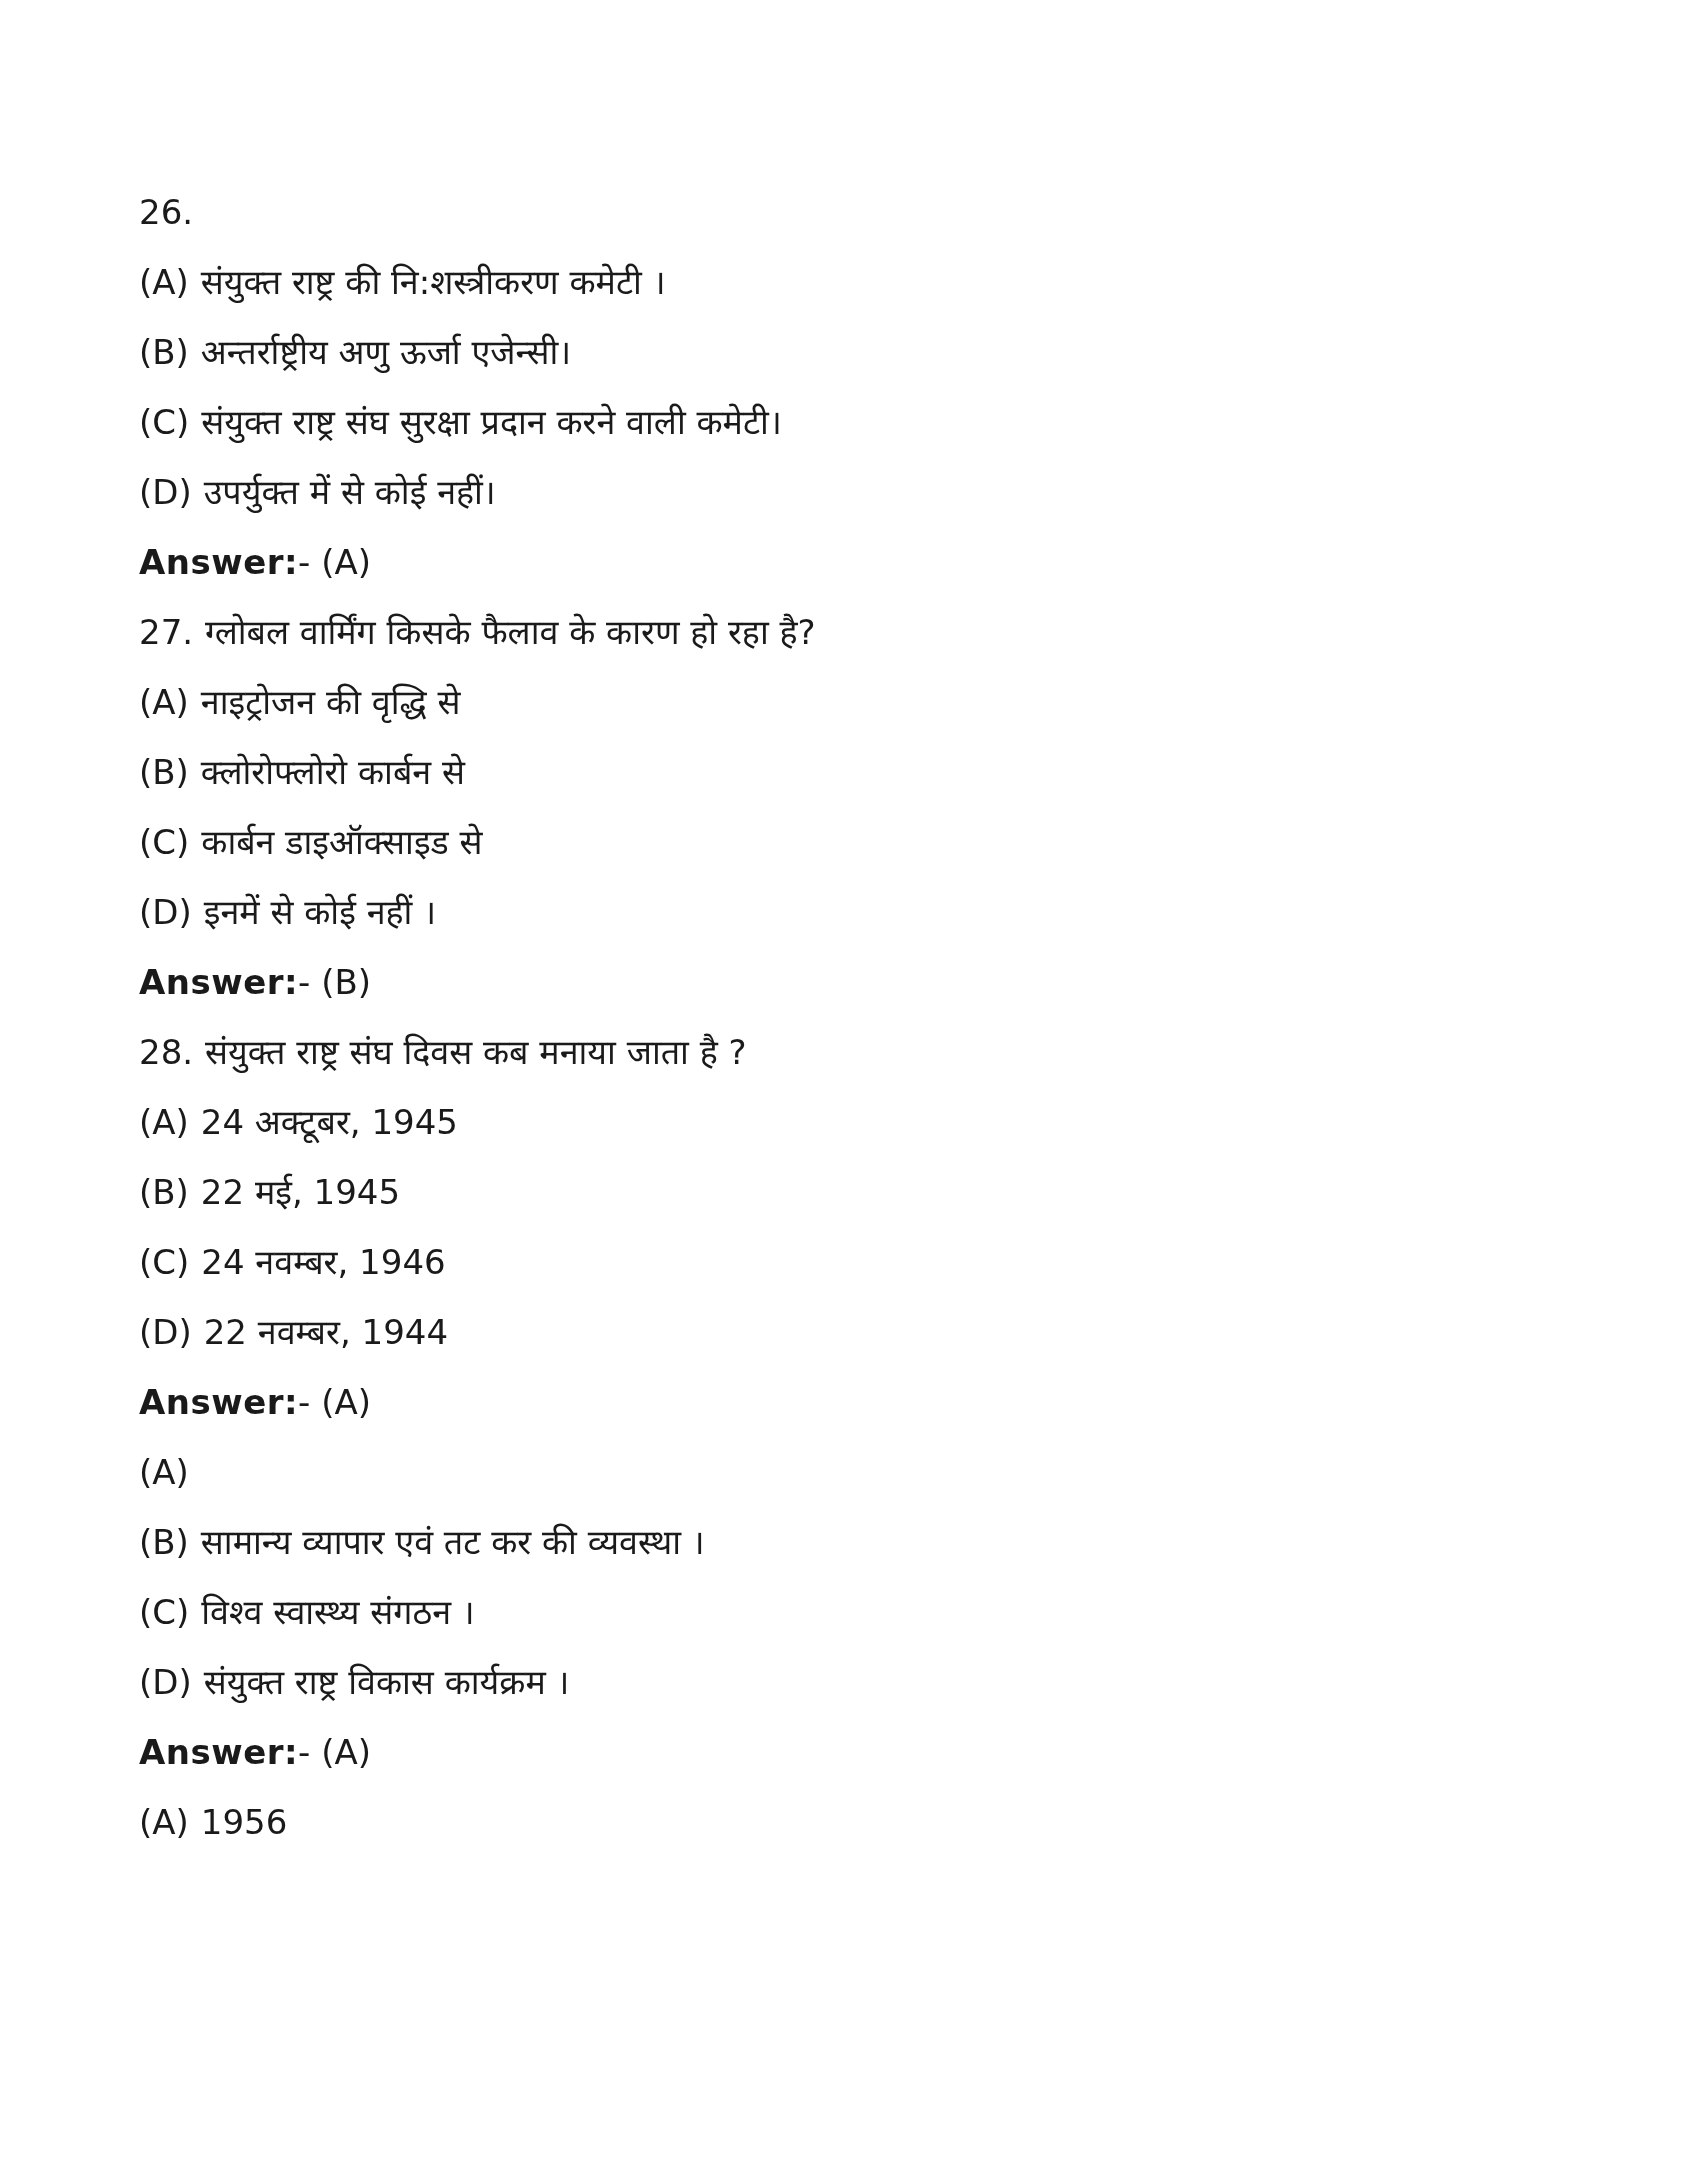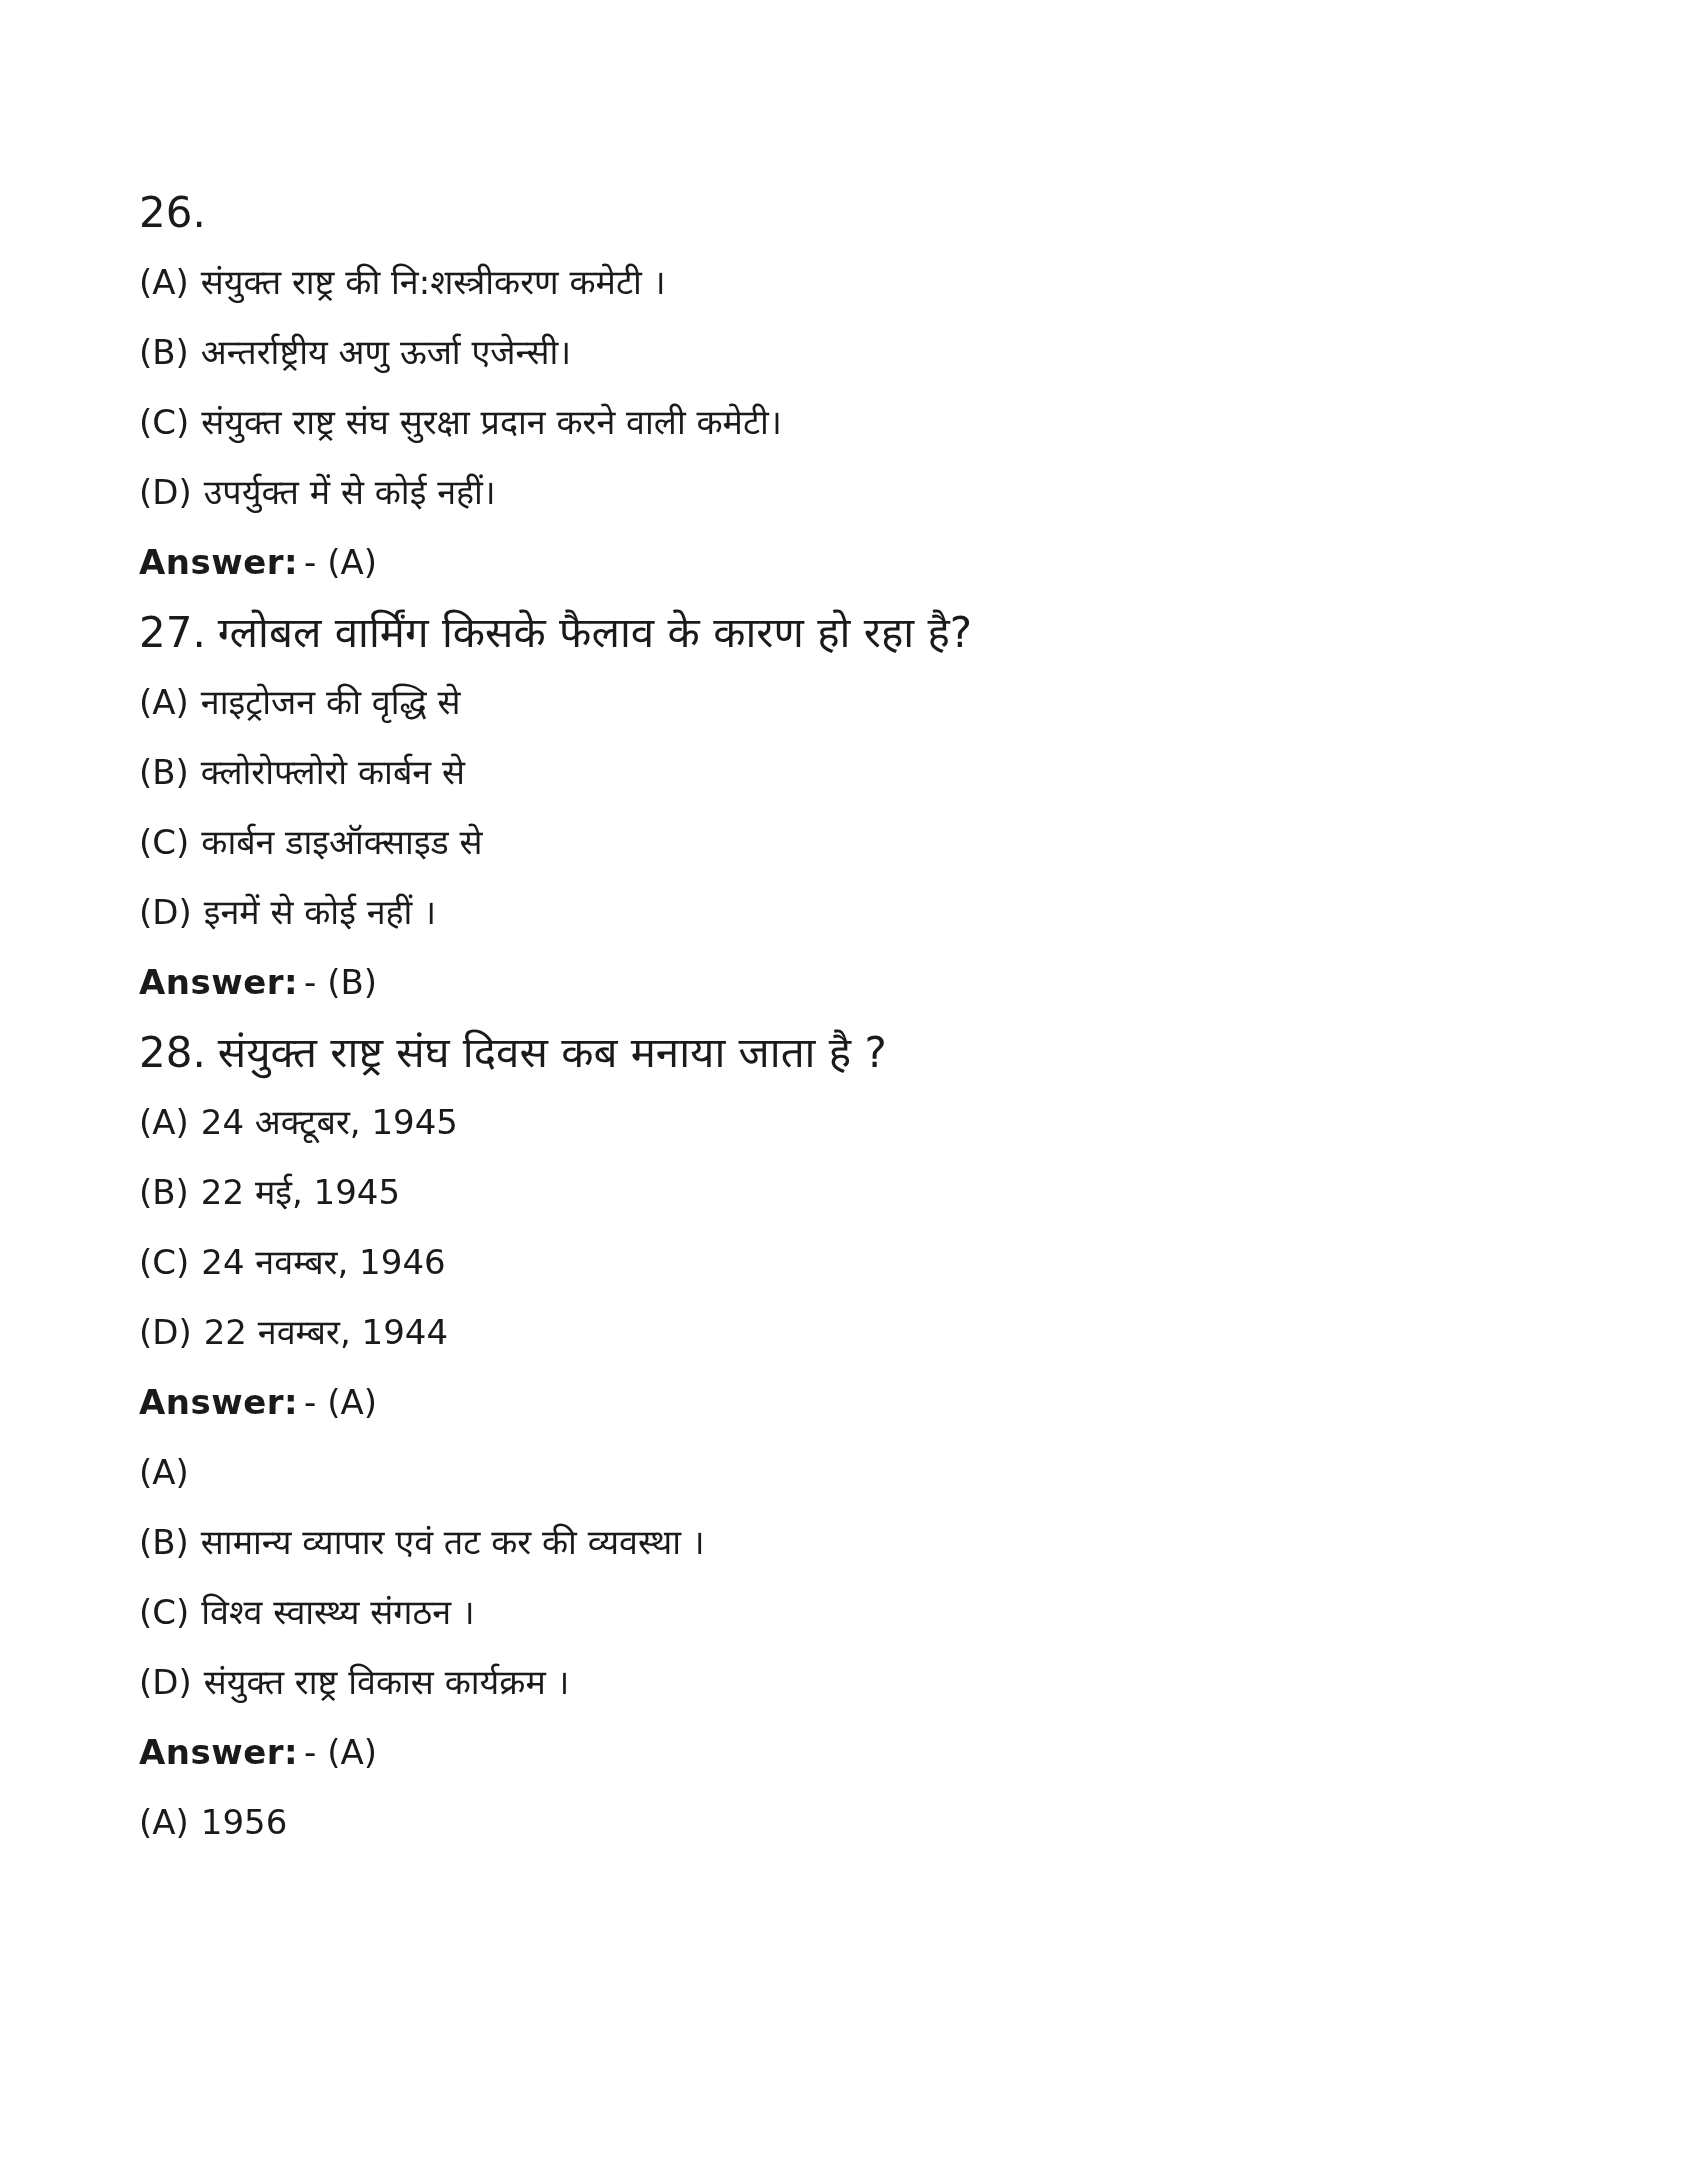--- a/index.html
+++ b/index.html
@@ -19,24 +19,24 @@
     padding: 178px 119px 0 139px;
   }
   .line {
     height: 70px;
     display: flex;
     align-items: center;
     white-space: nowrap;
     font-size: 34px;
     line-height: 1.1;
   }
-  .q-line   { font-size: 42px; }
+  .q-line   { font-size: 34px; }
   .num      { margin-right: 12px; }
   .opt-label{ margin-right: 12px; }
-  .ans-label{ font-weight: 700; margin-right: 6px; letter-spacing: 0.5px; }
+  .ans-label{ font-weight: 700; letter-spacing: 0.5px; }
   .ans-value{ font-weight: 400; }
 </style>
 </head>
 <body>
 
 <div class="page">
 
   <div class="line q-line">
     <span class="num">26.</span>
   </div>

